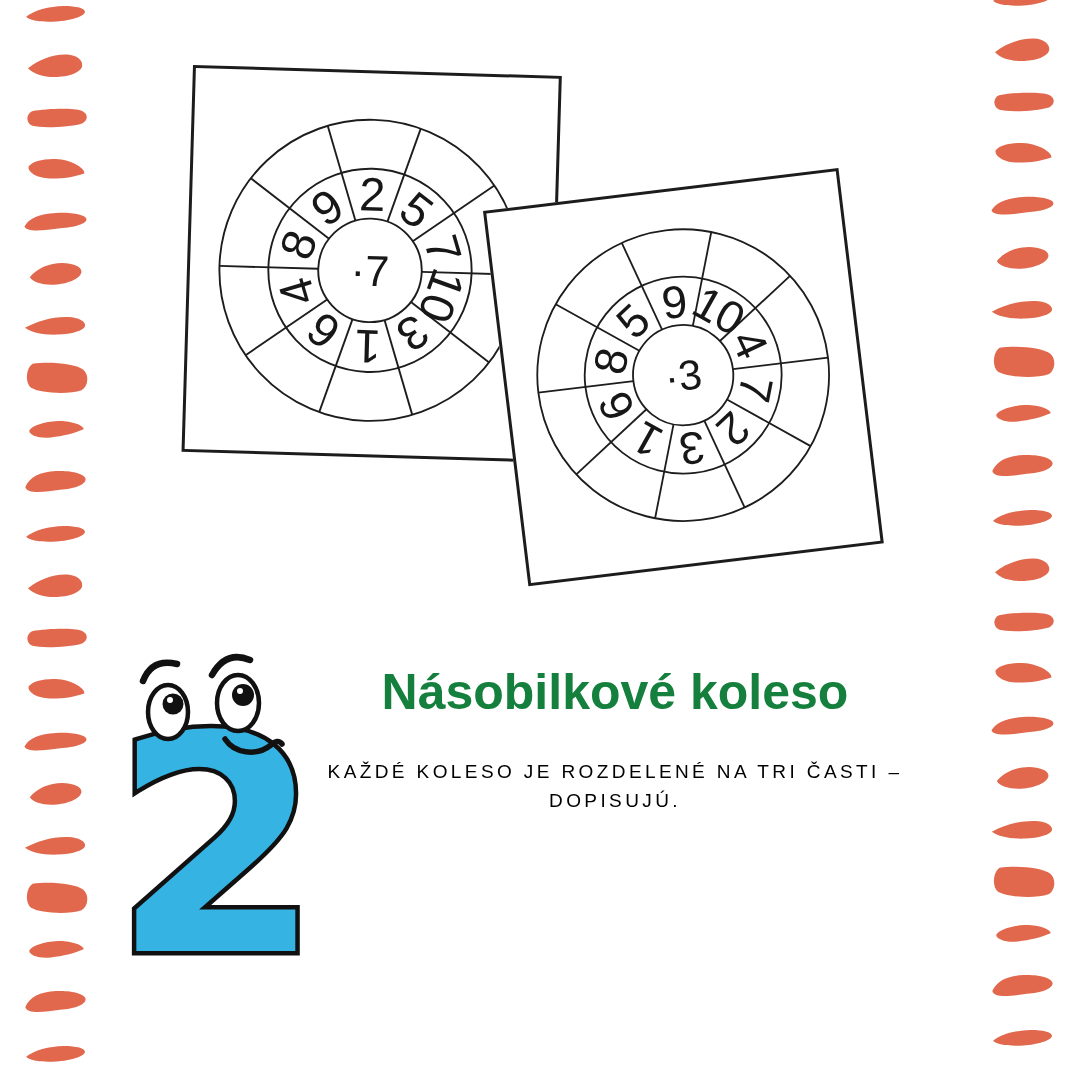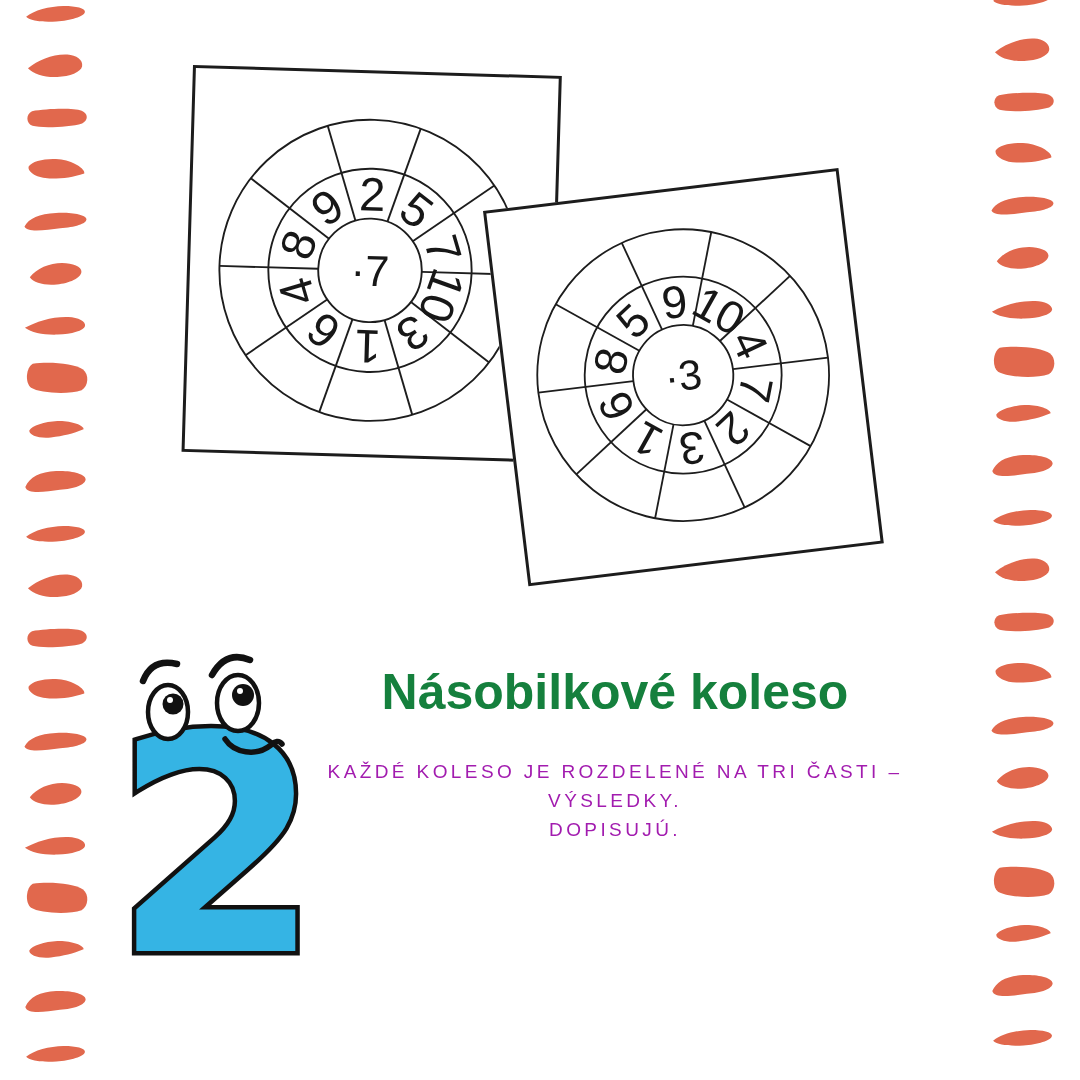--- a/index.html
+++ b/index.html
@@ -20,21 +20,21 @@
   .card-left .wheel{left:20px;top:37px;width:320px;height:320px;}
   .card-right .wheel{left:21px;top:29px;width:310px;height:310px;}
   .character{position:absolute;left:110px;top:633px;width:215px;height:330px;}
   .content{position:absolute;left:310px;top:664px;width:610px;text-align:center;}
   .title{
     margin:0;font-size:50px;line-height:56px;font-weight:bold;color:#15803d;
     letter-spacing:0px;white-space:nowrap;
   }
   .body-text{margin-top:37px;}
   .body-line{
-    font-size:19px;line-height:29px;letter-spacing:3.4px;color:#a21caf;
+    font-size:19px;line-height:29px;letter-spacing:3.4px;color:#000000;
     white-space:nowrap;
   }
   .arrow-chip{
     display:inline-block;width:26px;height:26px;border-radius:6px;
     vertical-align:-7px;margin-right:11px;
   }
   .arrow-chip svg{display:block;width:26px;height:26px;}
 </style>
 </head>
 <body>
@@ -156,18 +156,17 @@
     <circle cx="133" cy="62" r="11" fill="#111"></circle>
     <circle cx="60" cy="67" r="3" fill="#fff"></circle>
     <circle cx="130" cy="58" r="3" fill="#fff"></circle>
     <path d="M115,106 C124,120 146,124 161,112 C165,108 169,107 172,111" fill="none" stroke="#111" stroke-width="5.5" stroke-linecap="round"></path>
   </svg>
 
   <div class="content">
     <h1 class="title">Násobilkové koleso</h1>
     <div class="body-text" id="body-text">
         <div class="body-line">KAŽDÉ KOLESO JE ROZDELENÉ NA TRI ČASTI –</div>
-        <div class="body-line">VÝSLEDKY.</div>
         <div class="body-line">DOPISUJÚ.</div>
       </div>
   </div>
 
 </div>
 
 </body></html>

